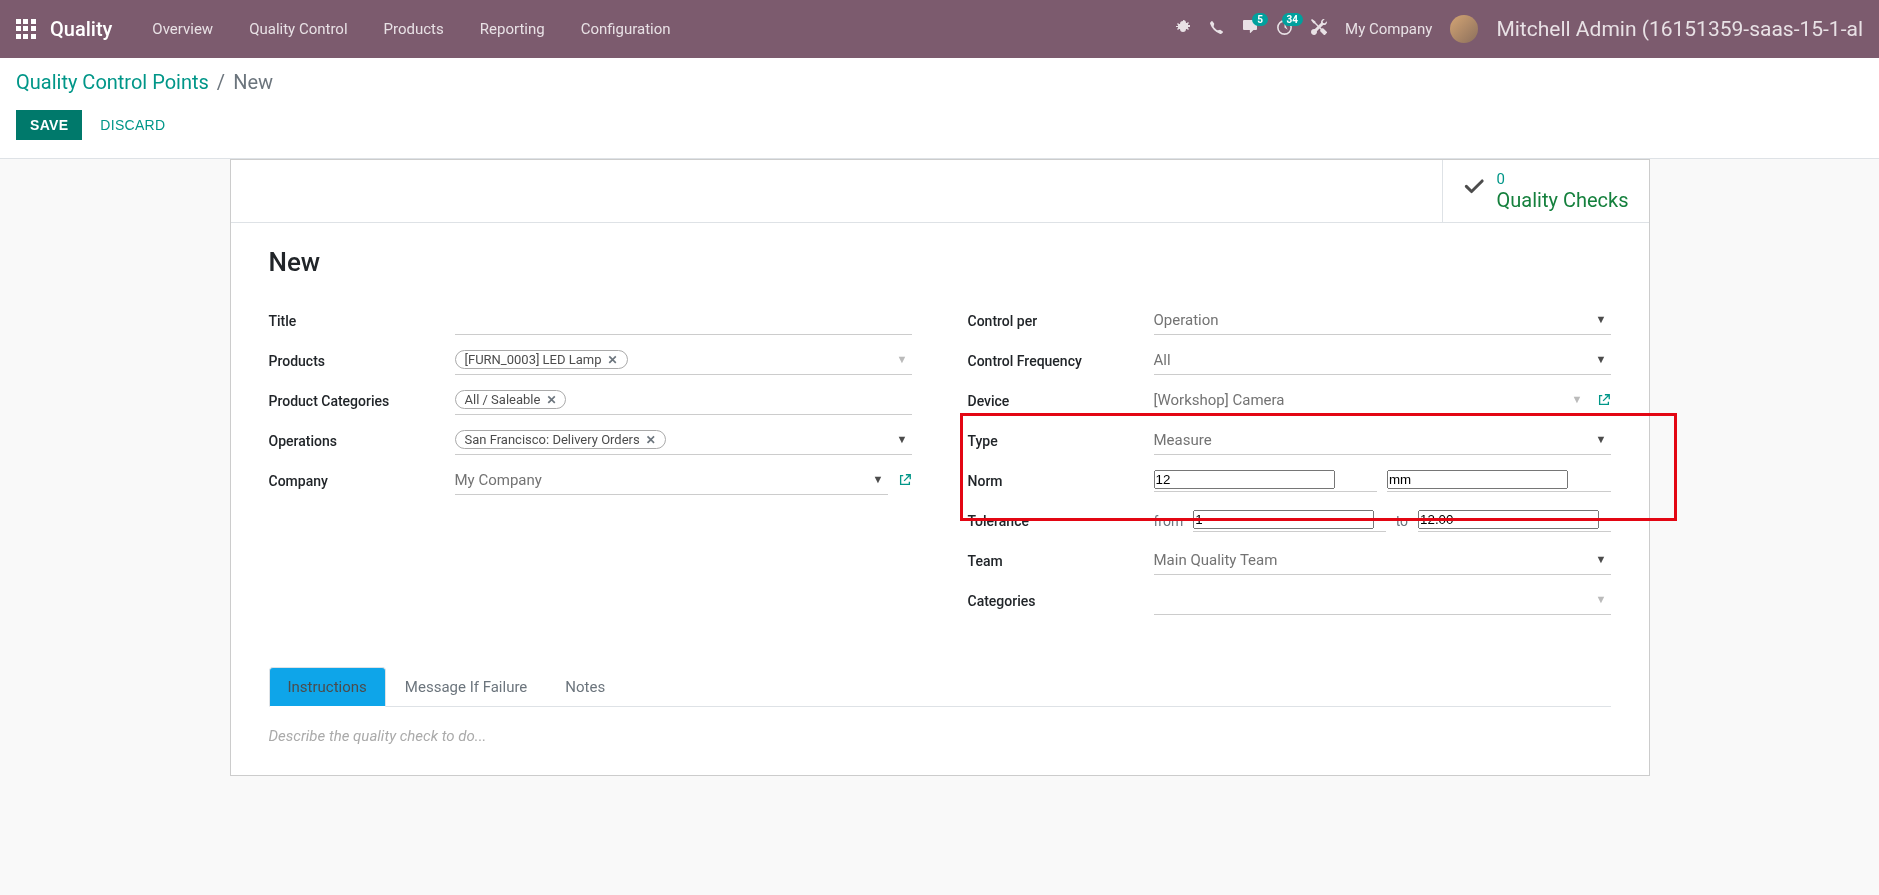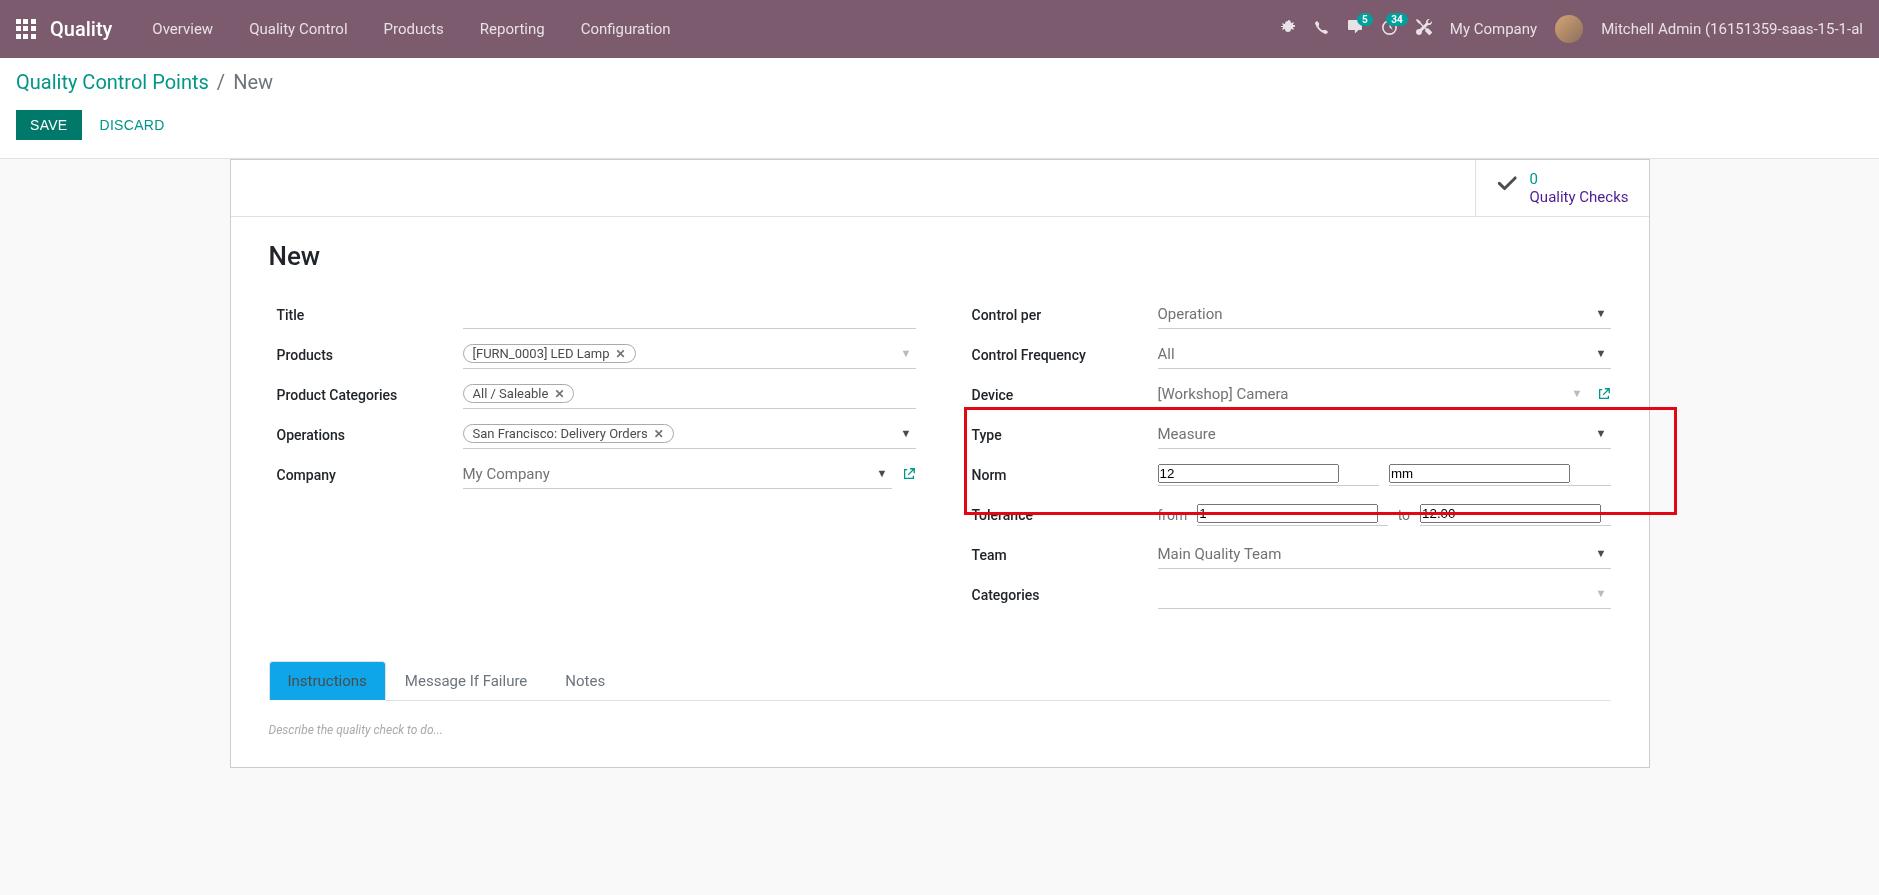--- a/index.html
+++ b/index.html
@@ -8,44 +8,44 @@
 .navbar .apps-icon { width: 20px; height: 20px; display: grid; grid-template-columns: repeat(3, 1fr); grid-template-rows: repeat(3, 1fr); gap: 2px; margin-right: 14px; cursor: pointer; }
 .navbar .apps-icon span { background: #fff; width: 5px; height: 5px; }
 .navbar .brand { font-size: 20px; font-weight: 500; margin-right: 40px; cursor: pointer; }
 .navbar .menu { display: flex; gap: 36px; flex: 1; }
 .navbar .menu a { color: #e8e1e5; text-decoration: none; font-size: 15px; cursor: pointer; }
 .navbar .right { display: flex; align-items: center; gap: 18px; }
 .navbar .icon-btn { color: #e8e1e5; cursor: pointer; font-size: 16px; position: relative; }
 .navbar .badge { position: absolute; top: -6px; right: -10px; background: #00a09d; color: #fff; border-radius: 9px; font-size: 10px; padding: 1px 5px; font-weight: bold; }
 .navbar .company { color: #e8e1e5; font-size: 15px; cursor: pointer; }
 .navbar .avatar { width: 28px; height: 28px; border-radius: 50%; background: linear-gradient(135deg, #d4a574, #8b6f5c); display: inline-block; }
-.navbar .user { color: #e8e1e5; font-size: 15px; cursor: pointer; }
+.navbar .user { color: #e8e1e5; font-size: 21px; cursor: pointer; }
 
 .control-panel { background: #fff; padding: 12px 16px 18px; border-bottom: 1px solid #dee2e6; }
 .breadcrumb { display: flex; align-items: baseline; gap: 8px; margin-bottom: 16px; }
 .breadcrumb .link { color: #009688; font-size: 20px; cursor: pointer; }
 .breadcrumb .sep { color: #6c757d; font-size: 20px; }
 .breadcrumb .current { color: #6c757d; font-size: 20px; }
 .btn-row { display: flex; gap: 4px; align-items: center; }
 .btn { border: none; padding: 7px 14px; font-size: 14px; cursor: pointer; font-weight: 500; }
-.btn-primary { background: #00796b; color: #fff; text-transform: uppercase; letter-spacing: 0.3px; }
+.btn-primary { background: #00796b; color: #fff; text-transform: uppercase; letter-spacing: 0.3px; font-weight: bold; }
 .btn-secondary { background: transparent; color: #009688; text-transform: uppercase; letter-spacing: 0.3px; }
 
 .form-sheet-wrap { padding: 0 24px 24px; display: flex; justify-content: center; }
 .form-sheet { background: #fff; border: 1px solid #ccc; width: 100%; max-width: 1420px; position: relative; }
 .button-box { display: flex; justify-content: flex-end; border-bottom: 1px solid #dee2e6; }
 .stat-button { display: flex; align-items: center; gap: 10px; padding: 10px 20px; border-left: 1px solid #dee2e6; cursor: pointer; min-width: 160px; }
 .stat-button .check-icon { font-size: 22px; color: #4c4c4c; }
 .stat-button .stat-info { display: flex; flex-direction: column; }
 .stat-button .stat-value { color: #009688; font-size: 15px; }
-.stat-button .stat-label { color: #4c1d95; font-size: 15px; }
+.stat-button .stat-label { color: #15803d; font-size: 20px; }
 
 .form-body { padding: 24px 38px 10px; }
 .form-title { font-size: 26px; font-weight: 500; color: #212529; margin-bottom: 30px; }
-.form-columns { display: flex; gap: 56px; position: relative; margin-left: 8px; }
+.form-columns { display: flex; gap: 56px; position: relative; }
 .form-col { flex: 1; min-width: 0; }
 .form-row { display: flex; align-items: center; margin-bottom: 12px; min-height: 28px; }
 .form-row label { width: 186px; font-weight: 500; color: #212529; font-size: 14px; flex-shrink: 0; }
 .form-row .field { flex: 1; border-bottom: 1px solid #ccc; min-height: 28px; display: flex; align-items: center; position: relative; padding-bottom: 2px; }
 .tag { display: inline-flex; align-items: center; gap: 6px; border: 1px solid #aaa; border-radius: 12px; padding: 1px 9px; font-size: 13px; color: #4c4c4c; background: #fff; margin-right: 4px; }
 .tag .x { color: #6c757d; cursor: pointer; font-size: 12px; font-weight: bold; }
 .caret { position: absolute; right: 4px; color: #4c4c4c; font-size: 11px; cursor: pointer; }
 .caret.light { color: #bbb; }
 .ext-link { margin-left: 10px; color: #009688; cursor: pointer; font-size: 14px; }
 .field-text { font-size: 15px; color: #737373; }
@@ -54,21 +54,21 @@
 .tol-group { display: flex; align-items: center; gap: 10px; flex: 1; }
 .tol-group .lbl { color: #6c757d; font-size: 14px; }
 .tol-group .sub-field { flex: 1; border-bottom: 1px solid #ccc; padding-bottom: 2px; }
 
 .highlight-box { position: absolute; border: 3px solid #e30613; pointer-events: none; }
 
 .tabs { display: flex; border-bottom: 1px solid #dee2e6; margin-top: 40px; }
 .tab { padding: 10px 18px; border: 1px solid transparent; border-bottom: none; cursor: pointer; font-size: 15px; color: #6c757d; margin-bottom: -1px; }
 .tab.active { border-color: #dee2e6; border-bottom: 1px solid #fff; color: #4c4c4c; background: #0ea5e9; border-radius: 4px 4px 0 0; }
 .tab-content { padding: 20px 0; }
-.tab-content .placeholder { color: #aaa; font-size: 12px; font-style: italic; }
+.tab-content .placeholder { color: #aaa; font-size: 15px; font-style: italic; }
 </style>
 </head>
 <body>
 
 <div class="navbar">
   <div class="apps-icon">
     <span></span>
       <span></span>
       <span></span>
       <span></span>

